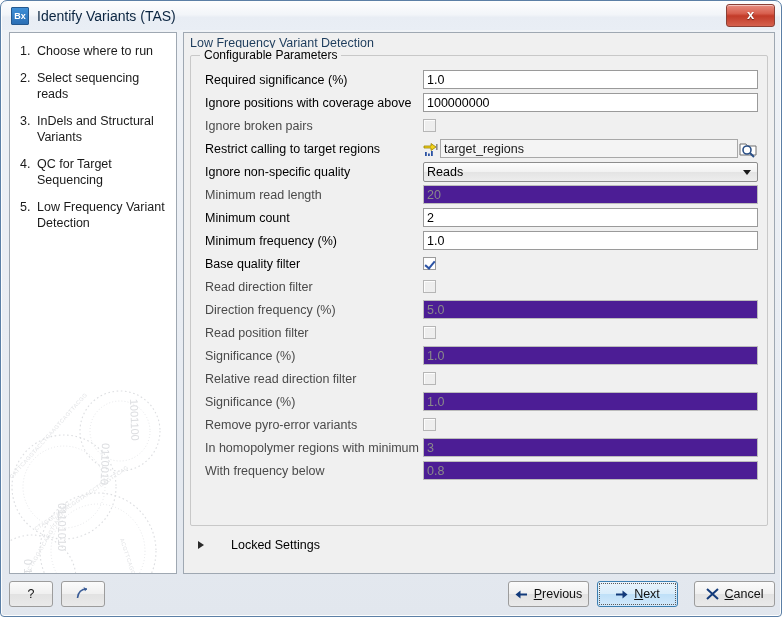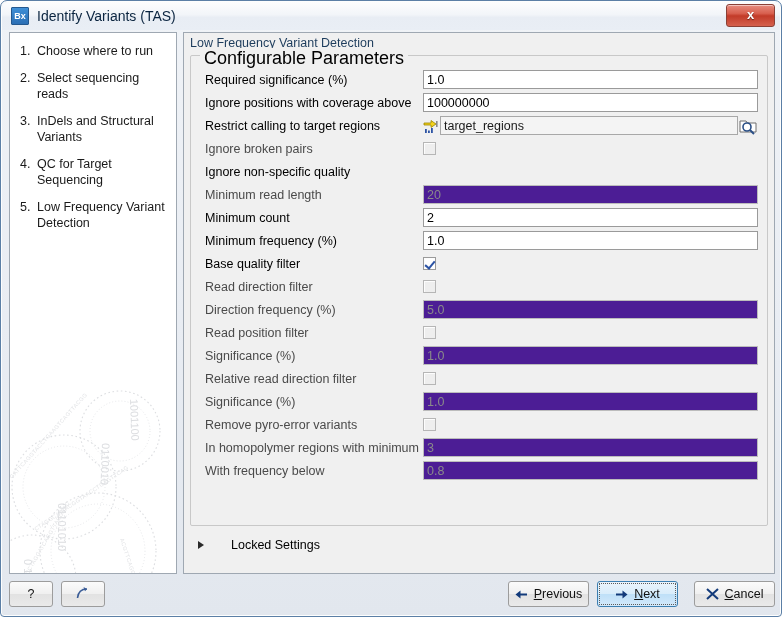--- a/index.html
+++ b/index.html
@@ -125,21 +125,21 @@
     width: 578px; height: 471px;
     box-sizing: border-box;
     border: 1px solid #c8c8c8;
     border-radius: 2px;
   }
   .groupbox-legend {
     position: absolute;
     left: 9px; top: -8px;
     background: #f0f0f0;
     padding: 0 4px;
-    font-size: 18px;
+    font-size: 12px;
     color: #000;
   }
 
   .rows {
     position: absolute;
     left: 0; top: 12px;
     width: 100%;
   }
   .row {
     display: flex;
@@ -355,45 +355,51 @@
                 <input class="tf" type="text" value="1.0" style="">
               </div>
             </div>
             <div class="row">
               <div class="row-label">Ignore positions with coverage above</div>
               <div class="row-ctrl">
                 <input class="tf" type="text" value="100000000" style="">
               </div>
             </div>
             <div class="row">
+              <div class="row-label dim">Ignore broken pairs</div>
+              <div class="row-ctrl">
+                <span class="checkbox"></span>
+              </div>
+            </div>
+            <div class="row">
               <div class="row-label">Restrict calling to target regions</div>
               <div class="row-ctrl">
                 <svg width="17" height="16" viewBox="0 0 17 16">
                   <path d="M1 5 H8 L8 2.5 L13 6 L8 9.5 L8 7 H1 Z" fill="#f4d21a" stroke="#9a8400" stroke-width="0.8"></path>
                   <rect x="13" y="3" width="1.6" height="6" fill="#8a8a8a"></rect>
                   <rect x="2" y="11" width="1.8" height="4" fill="#2c53a4"></rect>
                   <rect x="5" y="12.5" width="1.8" height="2.5" fill="#2c53a4"></rect>
                   <rect x="8" y="10" width="1.8" height="5" fill="#2c53a4"></rect>
                 </svg>
                 <input class="tf track" type="text" value="target_regions" style="">
                 <svg width="20" height="18" viewBox="0 0 20 18">
                   <path d="M2 4 H8 L9.5 6 H18 V15 H2 Z" fill="#ffffff" stroke="#6f6f6f" stroke-width="1"></path>
                   <circle cx="9" cy="10" r="4" fill="#ffffff" stroke="#2a4f86" stroke-width="1.6"></circle>
                   <path d="M12 13 L16 17" stroke="#2a4f86" stroke-width="2"></path>
                 </svg>
               </div>
             </div>
             <div class="row">
-              <div class="row-label dim">Ignore broken pairs</div>
-              <div class="row-ctrl">
-                <span class="checkbox"></span>
-              </div>
-            </div>
-            <div class="row">
               <div class="row-label">Ignore non-specific quality</div>
+              <div class="row-ctrl">
+                <div class="combo">
+                  <span>Reads</span>
+                  <span class="combo-arrow"></span>
+                </div>
+              </div>
             </div>
             <div class="row">
               <div class="row-label dim">Minimum read length</div>
               <div class="row-ctrl">
                 <input class="tf disabled" type="text" disabled="" value="20" style="">
               </div>
             </div>
             <div class="row">
               <div class="row-label">Minimum count</div>
               <div class="row-ctrl">

